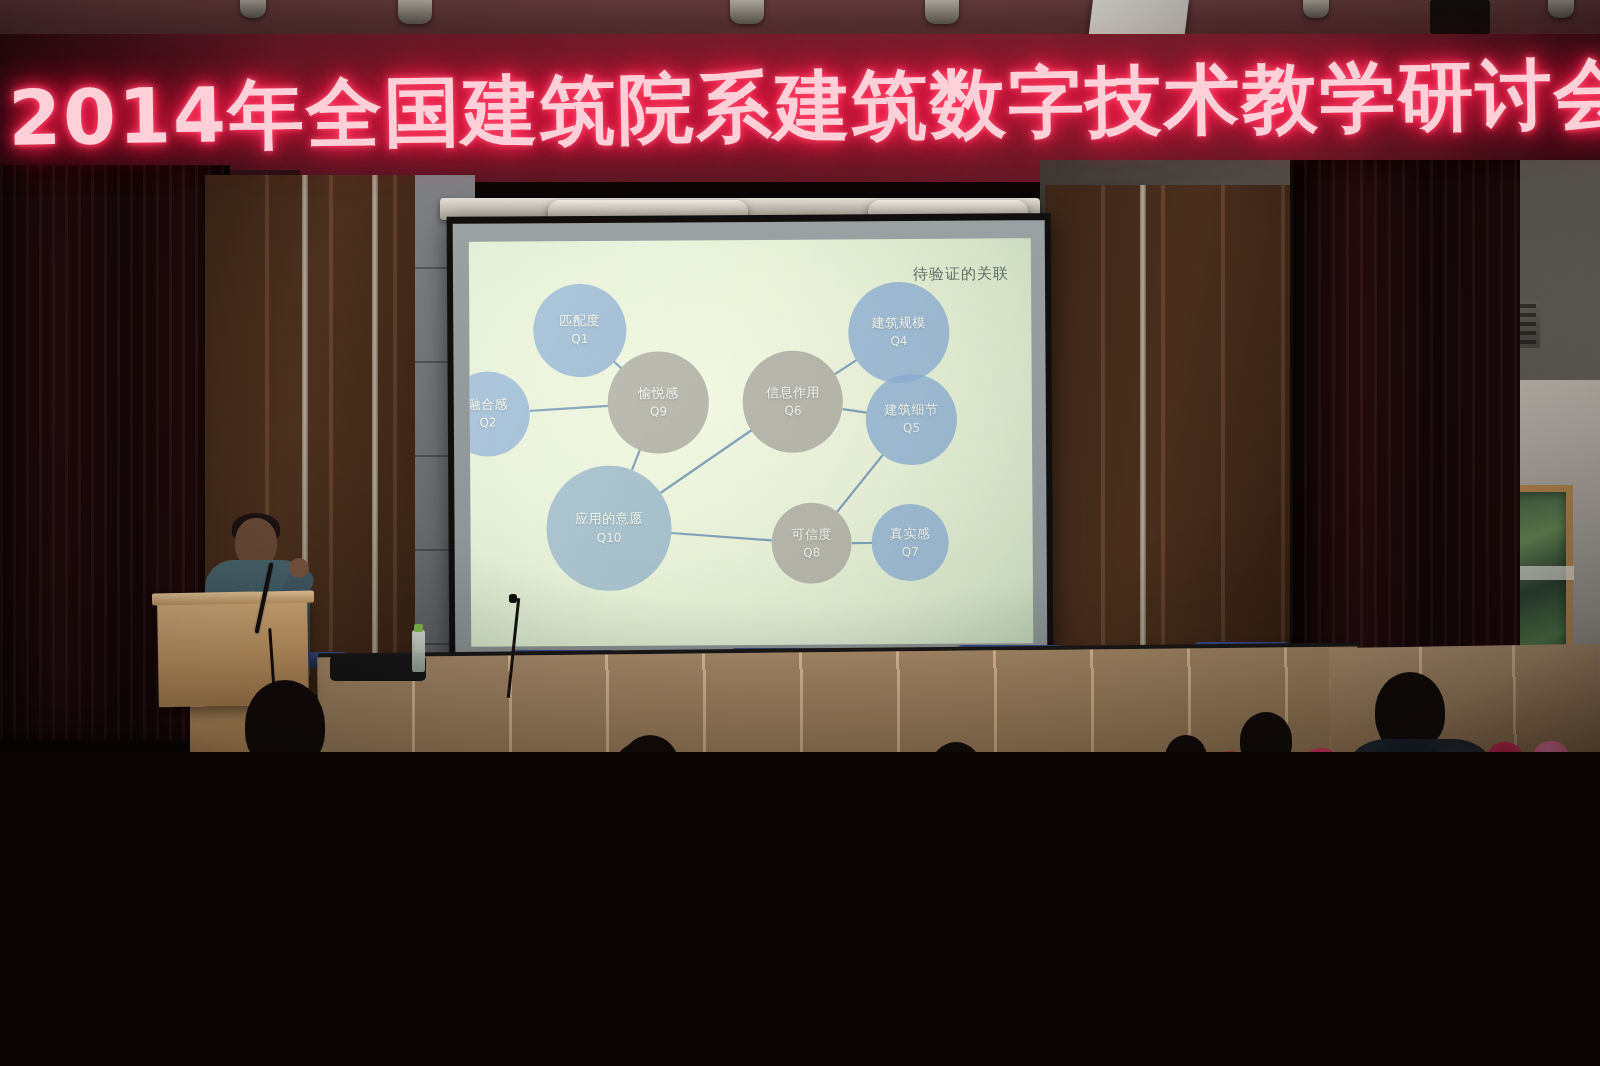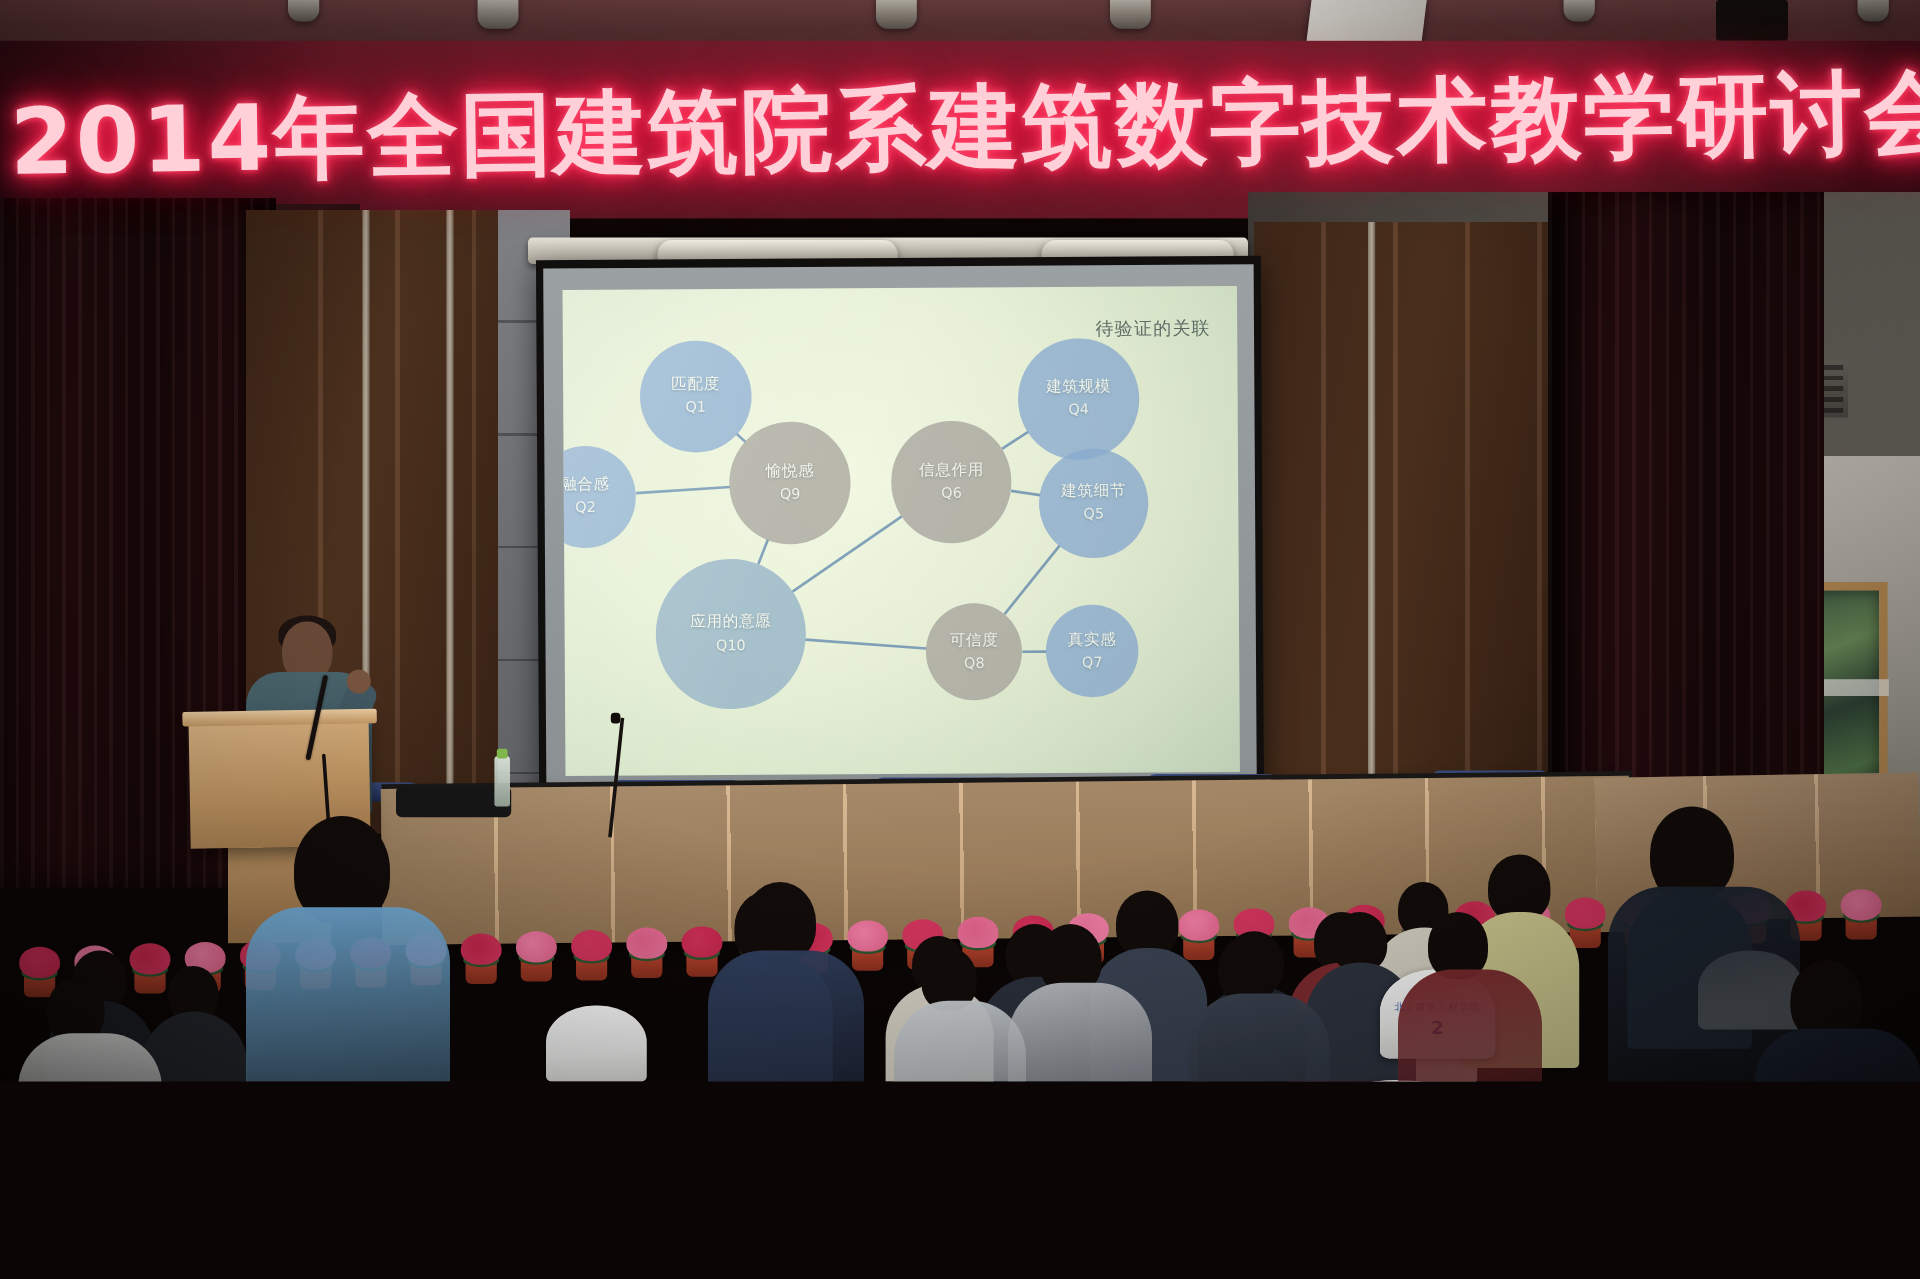--- a/index.html
+++ b/index.html
@@ -1,18 +1,18 @@
 <!DOCTYPE html>
 <html><head>
 <meta charset="utf-8">
 <style>
   * { margin:0; padding:0; box-sizing:border-box; }
   html,body { width:1600px; height:1066px; overflow:hidden; background:#0b0605;
               font-family:"Liberation Sans", sans-serif; }
-  #scene { position:relative; width:1600px; height:901px; overflow:hidden; }
+  #scene { position:relative; width:1600px; height:752px; overflow:hidden; }
 
   
   .ceiling {
     position:absolute; left:0; top:0; width:1600px; height:52px;
     background:linear-gradient(180deg,#6e4041 0%,#5b3334 40%,#4d2b2c 100%);
   }
   .spot { position:absolute; top:-6px; width:34px; height:30px;
           background:linear-gradient(180deg,#d9d3c9,#8d867c 60%,#5d574f);
           border-radius:4px 4px 10px 10px; box-shadow:0 2px 5px rgba(0,0,0,.5); }
   .spot.sm { width:26px; height:24px; }

